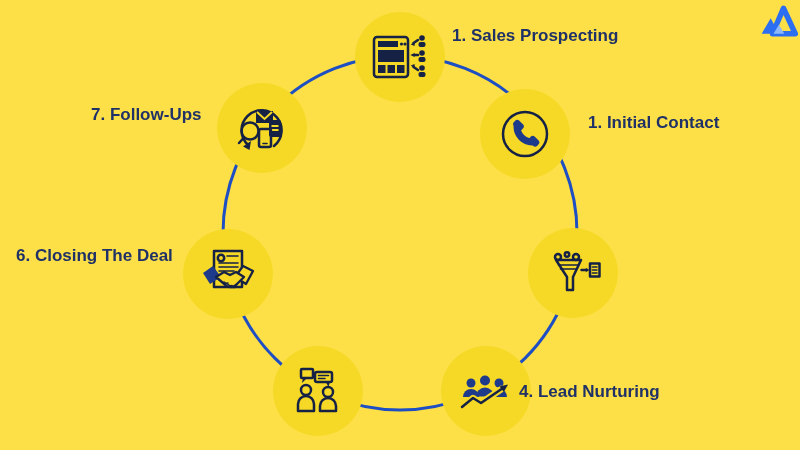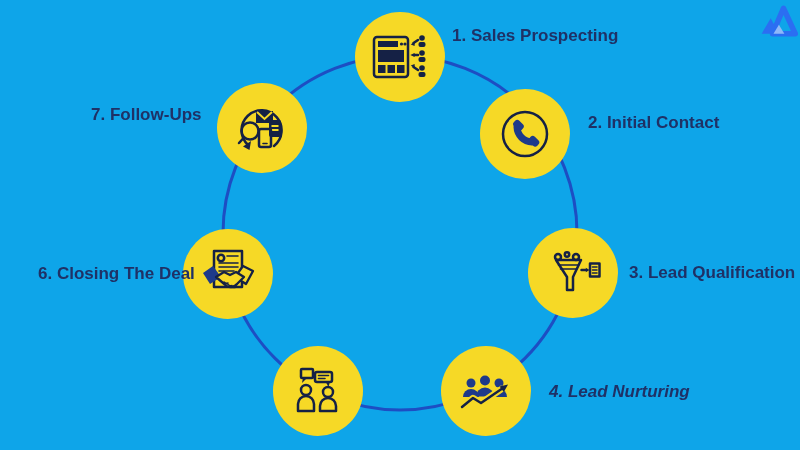--- a/index.html
+++ b/index.html
@@ -1,19 +1,19 @@
 <!DOCTYPE html>
 <html style="--yellow: #F6D926; --icon-navy: #152145; --icon-blue: #1E3A8A; --ring-blue: #1D4EC3; --text-navy: #1F3166; --logo-blue: #2B6EF2; --logo-light: #8FB8F9;"><head>
 <meta charset="utf-8">
 <style>
   html,body{margin:0;padding:0;}
   .stage{
     position:relative;
     width:800px;height:450px;
-    background:#0ea5e9;
+    background:#fde047;
     overflow:hidden;
     font-family:"Liberation Sans", sans-serif;
   }
   .ring-svg{position:absolute;left:0;top:0;}
   .node{
     position:absolute;
     width:90px;height:90px;
     border-radius:50%;
     background:var(--yellow);
     display:flex;align-items:center;justify-content:center;
@@ -78,52 +78,51 @@
   <span class="step-label" style="left:452px;top:25px;">1. Sales Prospecting</span>
 
   <div class="node" style="left:480px;top:89px;">
     <svg width="56" height="56" viewBox="0 0 56 56">
       <circle cx="28" cy="28" r="22" class="ic" stroke-width="4.5"></circle>
       <path d="M20 21 A15.5 15.5 0 0 0 35 36" class="sblue" stroke-width="7" stroke-linecap="round"></path>
       <rect x="16" y="15.5" width="11" height="7.5" rx="3" transform="rotate(45 21.5 19.2)" class="fblue"></rect>
       <rect x="31.5" y="31.5" width="11" height="7.5" rx="3" transform="rotate(45 37 35.2)" class="fblue"></rect>
     </svg>
   </div>
-  <span class="step-label" style="left:588px;top:112px;">2. Initial Contact</span>
+  <span class="step-label" style="left:588px;top:112px;">1. Initial Contact</span>
 
   <div class="node" style="left:528px;top:228px;">
     <svg width="56" height="56" viewBox="0 0 56 56">
       <path d="M11 15 L36 15 L28 32 L28 45 L22 45 L22 32 Z" class="ic" stroke-width="2.4"></path>
       <path d="M13.5 20 L33.5 20" class="icthin"></path>
       <path d="M15.5 24 L31.5 24" class="icthin"></path>
       <circle cx="13" cy="12" r="3" class="ic" stroke-width="2.2"></circle>
       <circle cx="22" cy="9.5" r="2.2" class="ic" stroke-width="2"></circle>
       <circle cx="31" cy="12" r="3" class="ic" stroke-width="2.2"></circle>
       <path d="M36.5 25 L40.5 25" class="ic" stroke-width="2.2"></path>
       <polygon points="44.5,25 40.8,22.8 40.8,27.2" class="fnavy"></polygon>
       <rect x="45" y="18.5" width="9.5" height="13" class="ic" stroke-width="2.2"></rect>
       <path d="M47.5 22 L52 22 M47.5 25 L52 25 M47.5 28 L52 28" class="icthin"></path>
     </svg>
   </div>
-  <span class="step-label" style="left:629px;top:262px;">3. Lead Qualification</span>
 
   <div class="node" style="left:441px;top:346px;">
     <svg width="56" height="56" viewBox="0 0 56 56">
       <circle cx="13" cy="20" r="4.5" class="fblue"></circle>
       <circle cx="41" cy="20" r="4.5" class="fblue"></circle>
       <circle cx="27" cy="17.5" r="5" class="fblue"></circle>
       <path d="M5 34 a8 8 0 0 1 16 0 z" class="fblue"></path>
       <path d="M33 34 a8 8 0 0 1 16 0 z" class="fblue"></path>
       <path d="M18 33.5 a9 9 0 0 1 18 0 z" class="fblue"></path>
       <path d="M4 44 L15 35 L23 40 L45 25" class="syellow" stroke-width="6.5" stroke-linejoin="round"></path>
       <path d="M4 44 L15 35 L23 40 L45 25" class="ic" stroke-width="3"></path>
       <polygon points="50,21.5 45.8,29 41.5,23.5" class="fnavy"></polygon>
     </svg>
   </div>
-  <span class="step-label" style="left:549px;top:381px;font-style:italic;">4. Lead Nurturing</span>
+  <span class="step-label" style="left:519px;top:381px;">4. Lead Nurturing</span>
 
   <div class="node" style="left:273px;top:346px;">
     <svg width="56" height="56" viewBox="0 0 56 56">
       <rect x="11" y="6" width="12" height="9" rx="1" class="ic" stroke-width="2.3"></rect>
       <polygon points="13,14.5 17.5,14.5 12,20" class="fnavy"></polygon>
       <rect x="25" y="9" width="17" height="10" rx="2" class="ic" stroke-width="2.3"></rect>
       <path d="M28.5 12.5 L38.5 12.5 M28.5 15.5 L35 15.5" class="icthin"></path>
       <polygon points="35.5,18.5 40,18.5 38.5,24" class="fnavy"></polygon>
       <circle cx="16" cy="27" r="5" class="ic" stroke-width="2.3"></circle>
       <path d="M8 48 v-7 a8 8 0 0 1 16 0 v7 z" class="ic" stroke-width="2.3"></path>
@@ -136,21 +135,21 @@
     <svg width="56" height="56" viewBox="0 0 56 56">
       <rect x="14" y="5" width="28" height="36" class="ic" stroke-width="2.3"></rect>
       <circle cx="21" cy="12" r="3.2" class="ic" stroke-width="2"></circle>
       <path d="M27 10 L38 10 M19 17 L38 17 M19 21 L38 21 M19 25 L34 25" class="icthin"></path>
       <polygon points="3,27 13,20 21,31 10,38" class="fblue"></polygon>
       <polygon points="53,25 43,20 35,31 46,38" class="fyellow" stroke="var(--icon-navy)" stroke-width="2.3" stroke-linejoin="round"></polygon>
       <path d="M16 31 l8 -5 l6 3 l6 -3 l8 5 l-7 7 c-2 3 -8 4.5 -11 1.5 z" class="fyellow" stroke="var(--icon-navy)" stroke-width="2.3" stroke-linejoin="round"></path>
       <path d="M24 36 q2 2 4 1 M28 38.5 q2 2 4 1 M32 41 q2 1 4 0" class="icthin"></path>
     </svg>
   </div>
-  <span class="step-label" style="left:16px;top:263px;margin-left:22px;">6. Closing The Deal</span>
+  <span class="step-label" style="left:16px;top:245px;">6. Closing The Deal</span>
 
   <div class="node" style="left:217px;top:83px;">
     <svg width="56" height="56" viewBox="0 0 56 56">
       <path d="M14 45 A20 20 0 1 1 40 46" class="ic" stroke-width="2.5" fill="none"></path>
       <polygon points="9,46.5 17,41 15.5,50" class="fnavy"></polygon>
       <rect x="22" y="11" width="17" height="12" class="fnavy"></rect>
       <path d="M23 12 L30.5 19 L38 12" class="syellow" stroke-width="2"></path>
       <rect x="35" y="20" width="12" height="17" rx="2" class="fnavy"></rect>
       <path d="M37.5 26 L44.5 26 M37.5 30 L44.5 30" class="syellow" stroke-width="2"></path>
       <rect x="25" y="29" width="12" height="18" rx="2" class="ic" stroke-width="2.5" fill="#F6D926"></rect>

